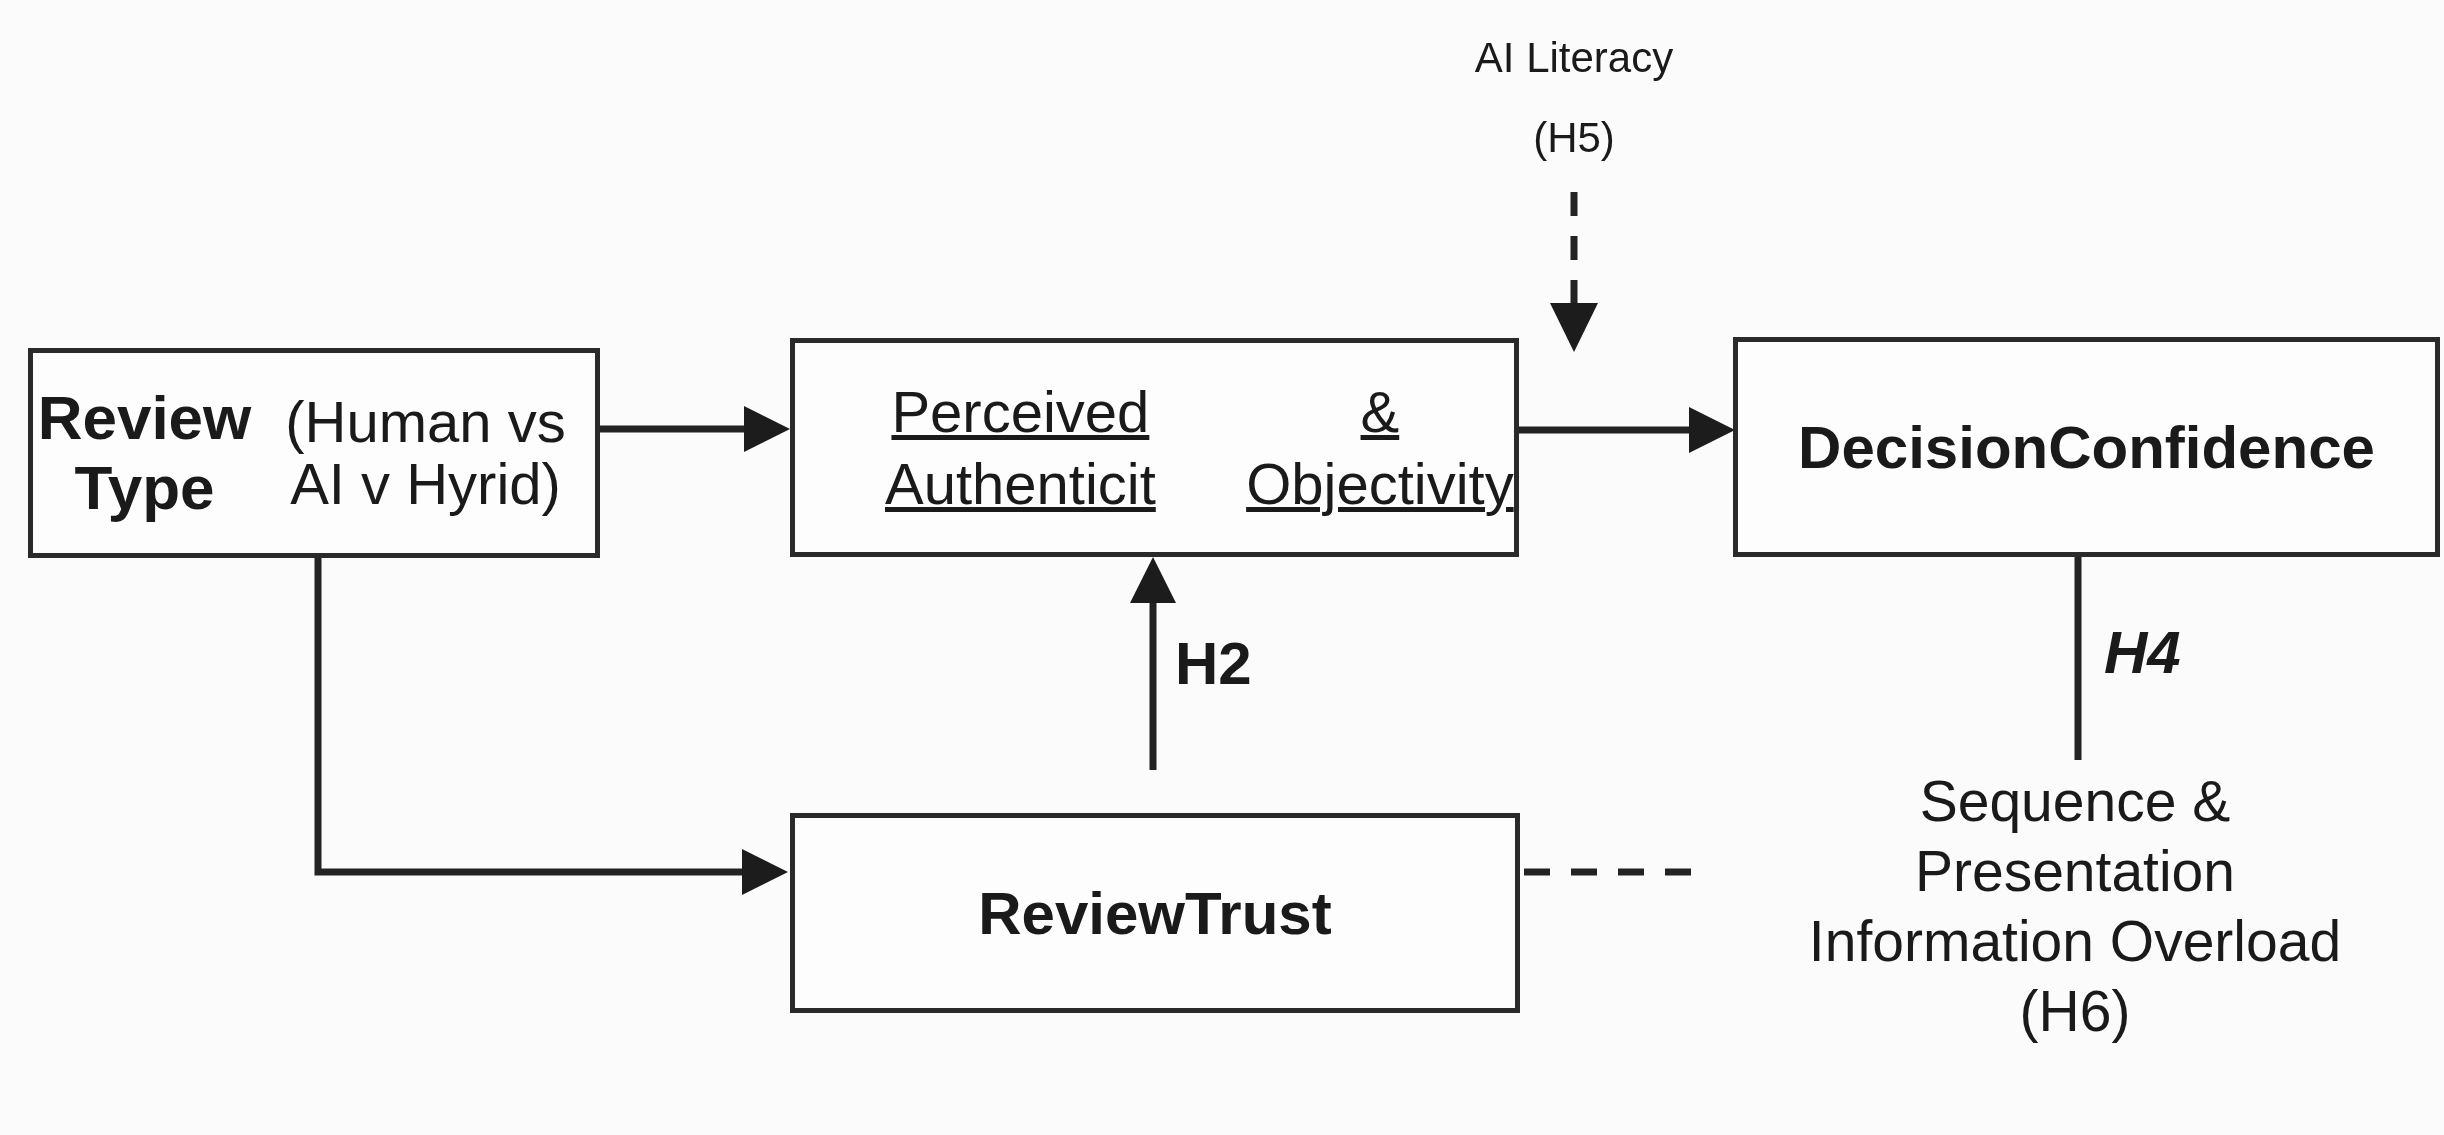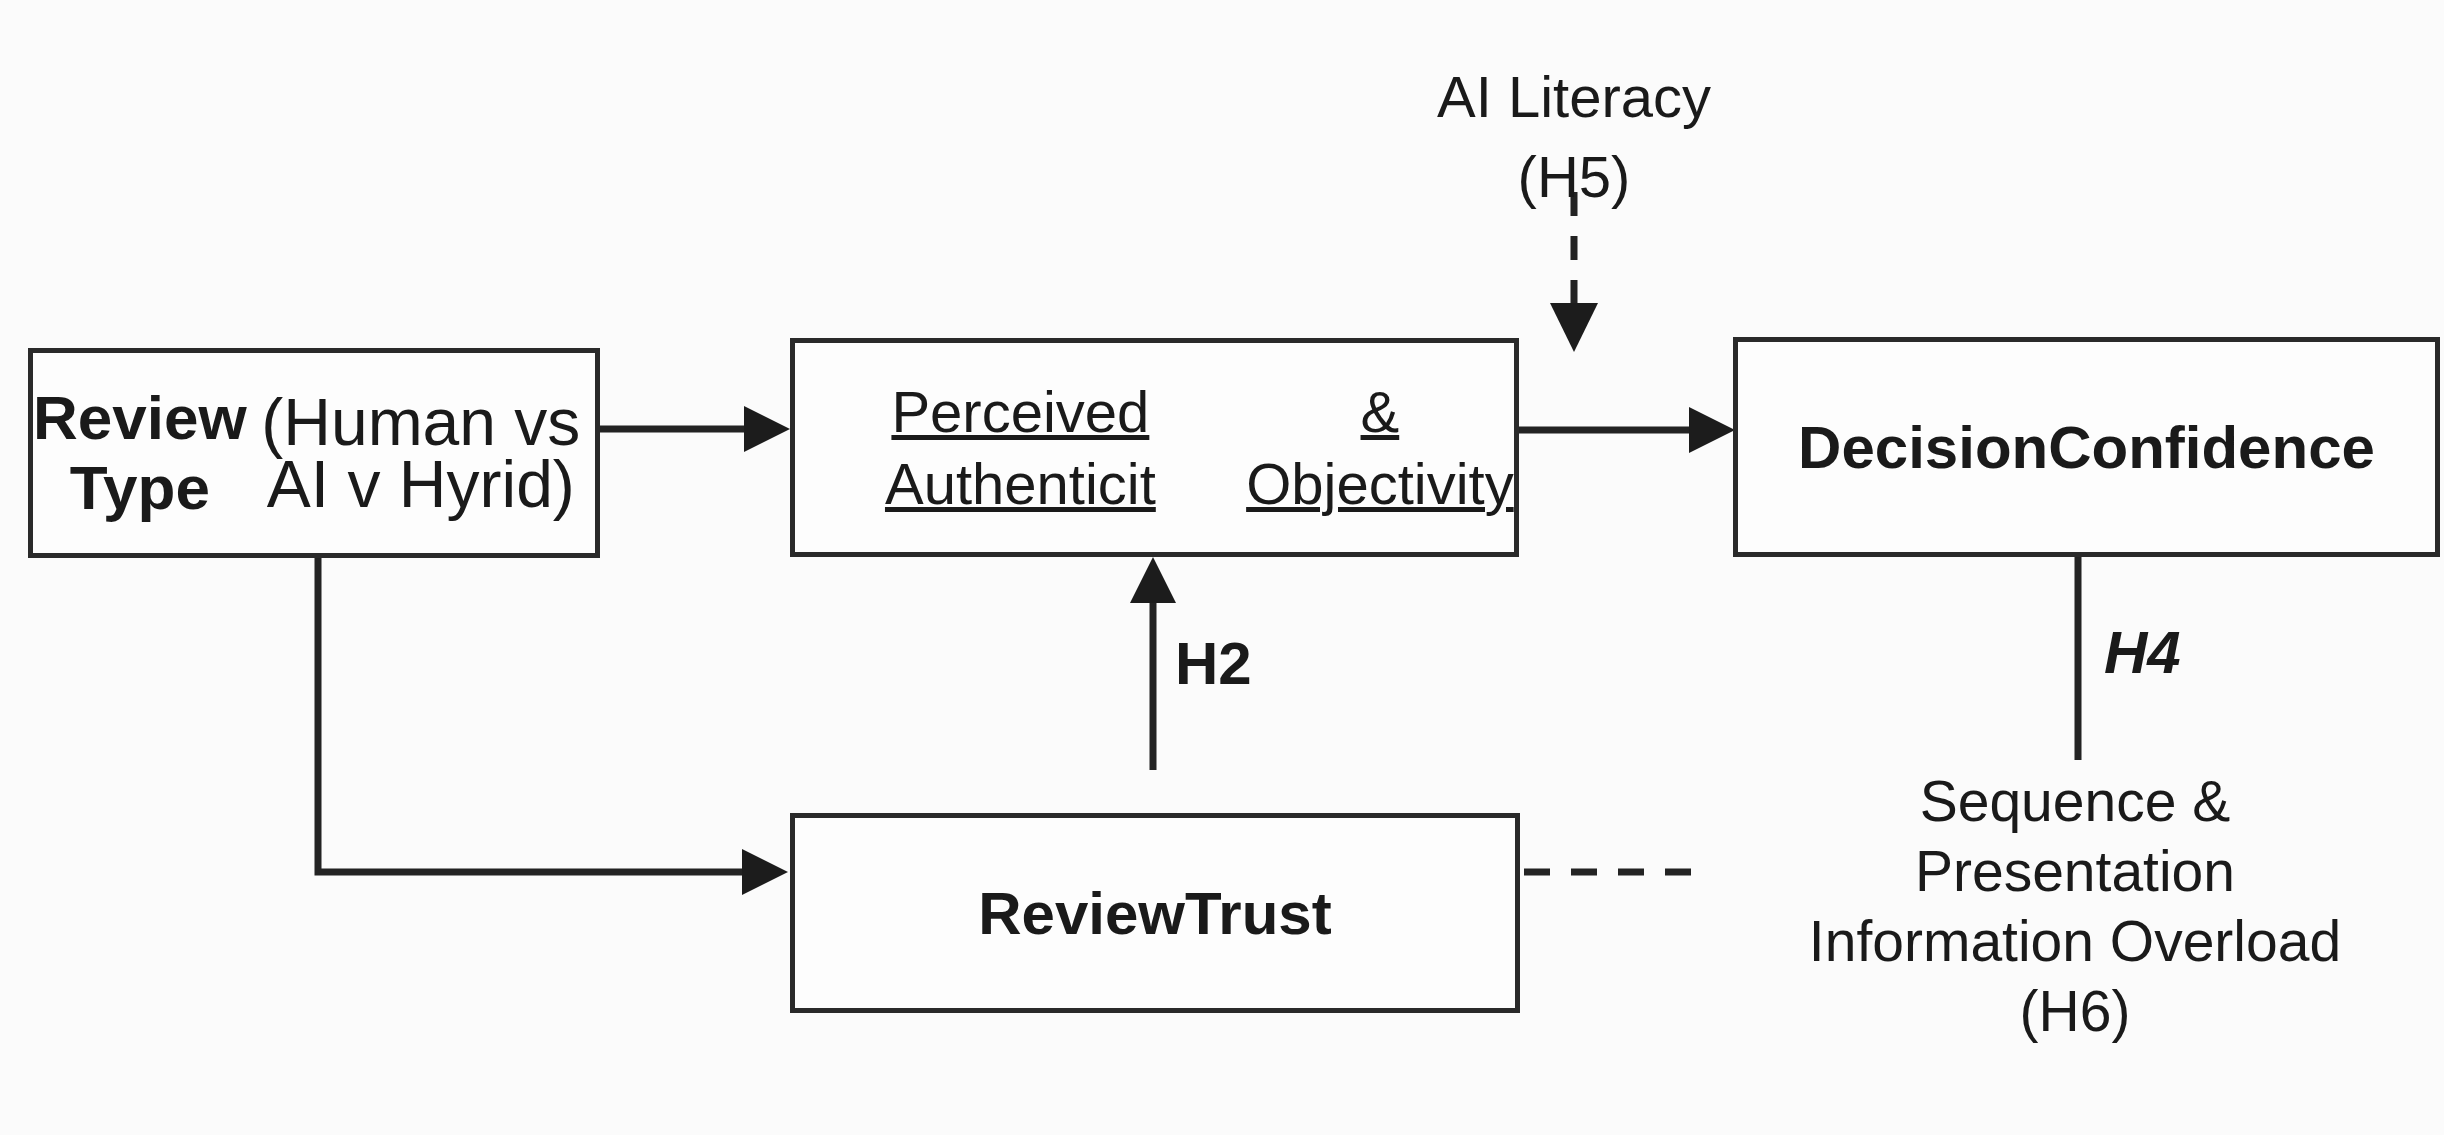--- a/index.html
+++ b/index.html
@@ -41,21 +41,21 @@
     align-items: center;
     justify-content: center;
     text-align: center;
   }
   .node-review-type   { left: 28px;   top: 348px; width: 572px; height: 210px; }
   .node-perceived     { left: 790px;  top: 338px; width: 729px; height: 219px; text-decoration: underline; }
   .node-decision      { left: 1733px; top: 337px; width: 707px; height: 220px; }
   .node-review-trust  { left: 790px;  top: 770px; width: 730px; height: 200px; margin-top: 43px; }
 
   .node-title-lg  { font-size: 62px; font-weight: bold; line-height: 70px; }
-  .node-subtitle  { font-size: 66px; font-weight: normal; line-height: 62px; }
+  .node-subtitle  { font-size: 58px; font-weight: normal; line-height: 62px; }
   .node-line-reg  { font-size: 58px; font-weight: normal; line-height: 72px; }
   .node-line-bold { font-size: 60px; font-weight: bold;  line-height: 69px; }
 
   .hyp-label {
     position: absolute;
     font-size: 60px;
     font-weight: bold;
     line-height: 60px;
     white-space: nowrap;
   }
@@ -64,21 +64,21 @@
   .label-h3 { left: 1053px; top: 983px; width: 204px; text-align: center; }
   .label-h4 { left: 2104px; top: 623px; font-style: italic; }
 
   .moderator {
     position: absolute;
     text-align: center;
     font-weight: normal;
   }
   .moderator-ai {
     left: 1374px; top: 18px; width: 400px;
-    font-size: 58px; line-height: 80px; margin-top: 39px;
+    font-size: 42px; line-height: 80px;
   }
   .moderator-presentation {
     left: 1723px; top: 766px; width: 704px;
     font-size: 57px; line-height: 70px;
   }
 </style>
 </head>
 <body>
 
 <div class="stage">

